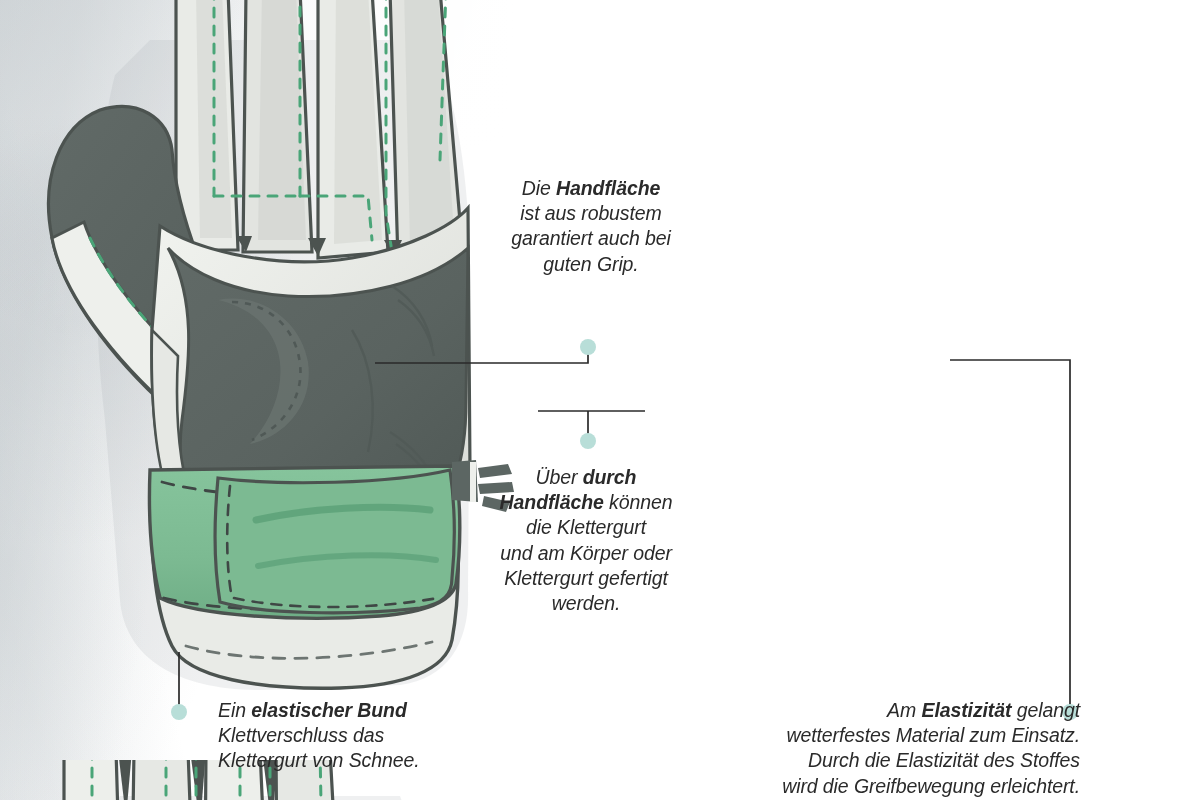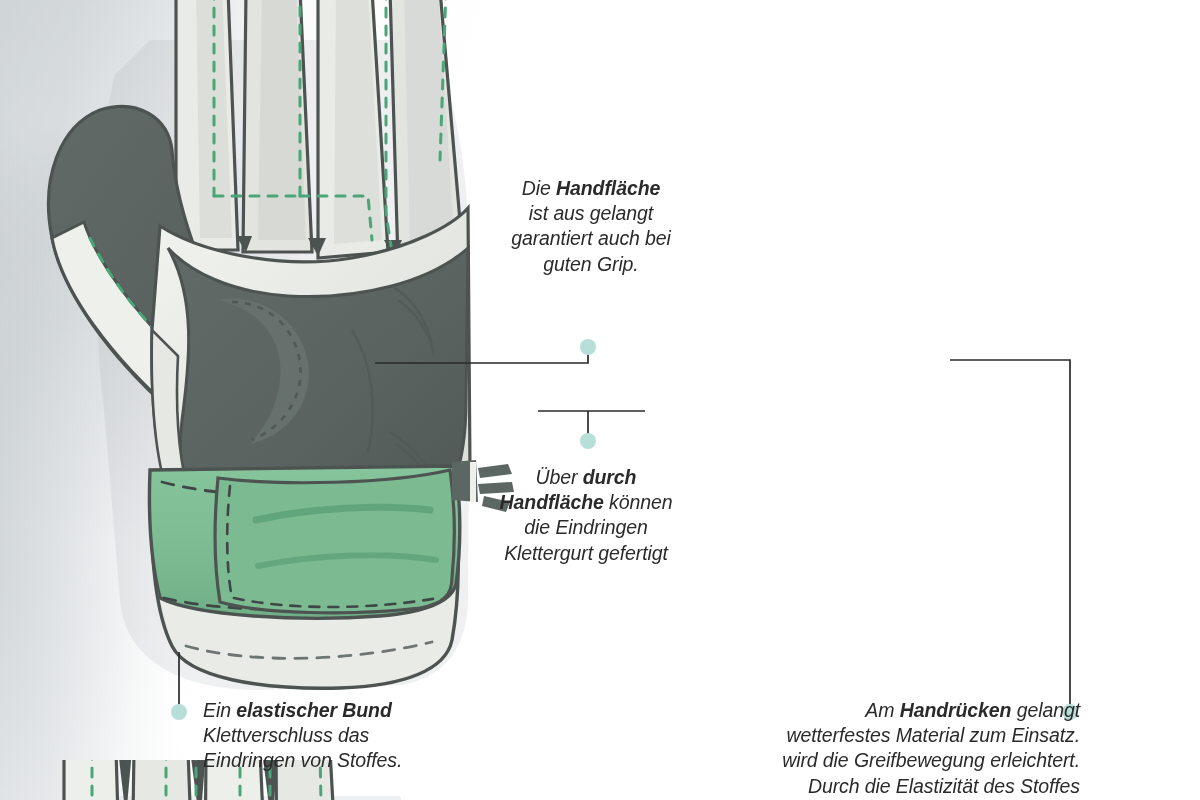--- a/index.html
+++ b/index.html
@@ -67,21 +67,21 @@
     color: #2a2a2a;
     letter-spacing: -0.1px;
   }
   .callout b { font-weight: 700; font-style: italic; }
   .c-center { text-align: center; }
   .c-left   { text-align: left; }
   .c-right  { text-align: right; }
 
   #callout-palm    { left: 482px; top: 176px; width: 218px; }
   #callout-clasp   { left: 472px; top: 465px; width: 228px; }
-  #callout-cuff    { left: 203px; top: 698px; width: 300px; }
+  #callout-cuff    { left: 218px; top: 698px; width: 300px; }
   #callout-back    { left: 690px; top: 698px; width: 390px; }
 </style>
 </head>
 <body>
 
 <div id="stage">
 
   <div class="bg-photo"></div>
   <div class="bg-wash-right"></div>
 
@@ -318,38 +318,40 @@
     <g>
       <circle cx="588" cy="347" r="8" fill="#b8ded8"></circle>
       <circle cx="588" cy="441" r="8" fill="#b8ded8"></circle>
       <circle cx="179" cy="712" r="8" fill="#b8ded8"></circle>
       <circle cx="1070" cy="712" r="8" fill="#b8ded8"></circle>
     </g>
   </svg>
 
   <div id="callout-palm" class="callout c-center">
       <div><span>Die </span><b>Handfläche</b></div>
-      <div><span>ist aus gelangt</span></div>
+      <div><span>ist aus robustem</span></div>
       <div><span>garantiert auch bei</span></div>
       <div><span>guten Grip.</span></div>
     </div>
 
   <div id="callout-clasp" class="callout c-center">
       <div><span>Über </span><b>durch</b></div>
       <div><b>Handfläche</b><span> können</span></div>
-      <div><span>die Eindringen</span></div>
+      <div><span>die Klettergurt</span></div>
+      <div><span>und am Körper oder</span></div>
       <div><span>Klettergurt gefertigt</span></div>
+      <div><span>werden.</span></div>
     </div>
 
   <div id="callout-cuff" class="callout c-left">
       <div><span>Ein </span><b>elastischer Bund</b></div>
       <div><span>Klettverschluss das</span></div>
-      <div><span>Eindringen von Stoffes.</span></div>
+      <div><span>Klettergurt von Schnee.</span></div>
     </div>
 
   <div id="callout-back" class="callout c-right">
-      <div><span>Am </span><b>Handrücken</b><span> gelangt</span></div>
+      <div><span>Am </span><b>Elastizität</b><span> gelangt</span></div>
       <div><span>wetterfestes Material zum Einsatz.</span></div>
+      <div><span>Durch die Elastizität des Stoffes</span></div>
       <div><span>wird die Greifbewegung erleichtert.</span></div>
-      <div><span>Durch die Elastizität des Stoffes</span></div>
     </div>
 
 </div>
 
 </body></html>

